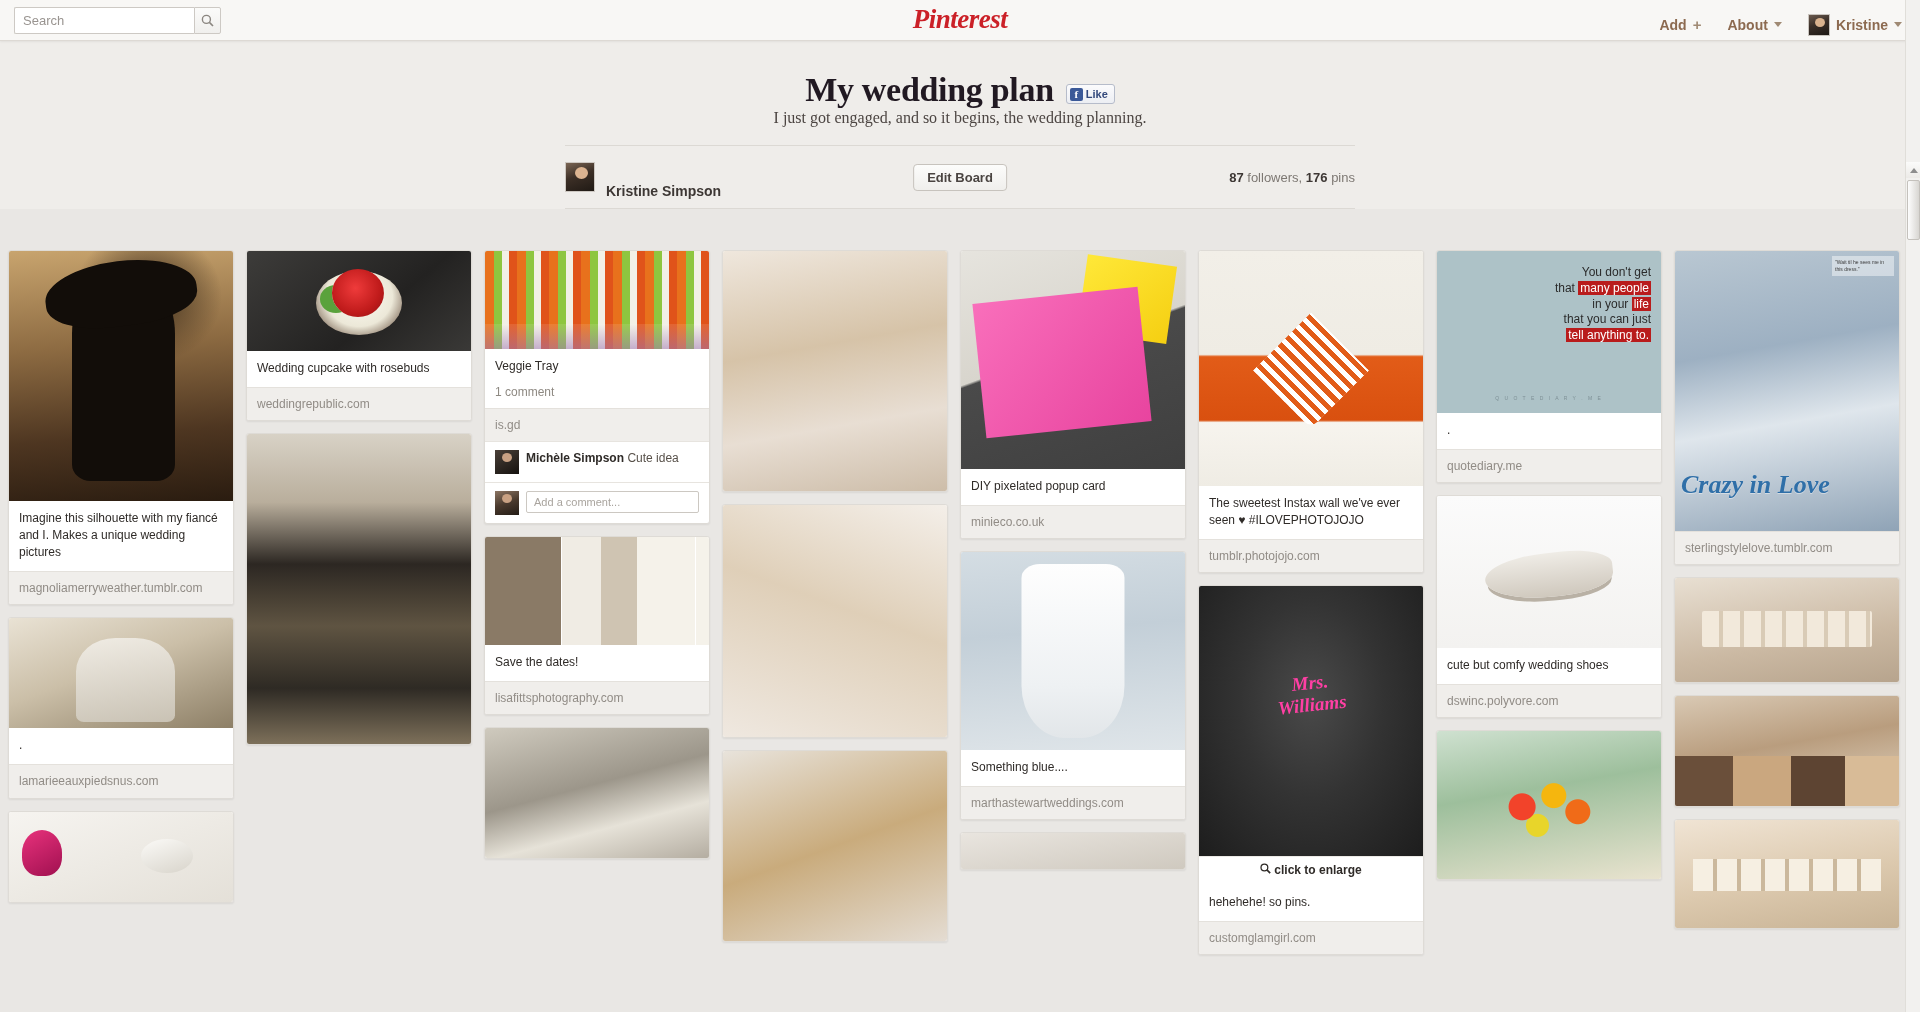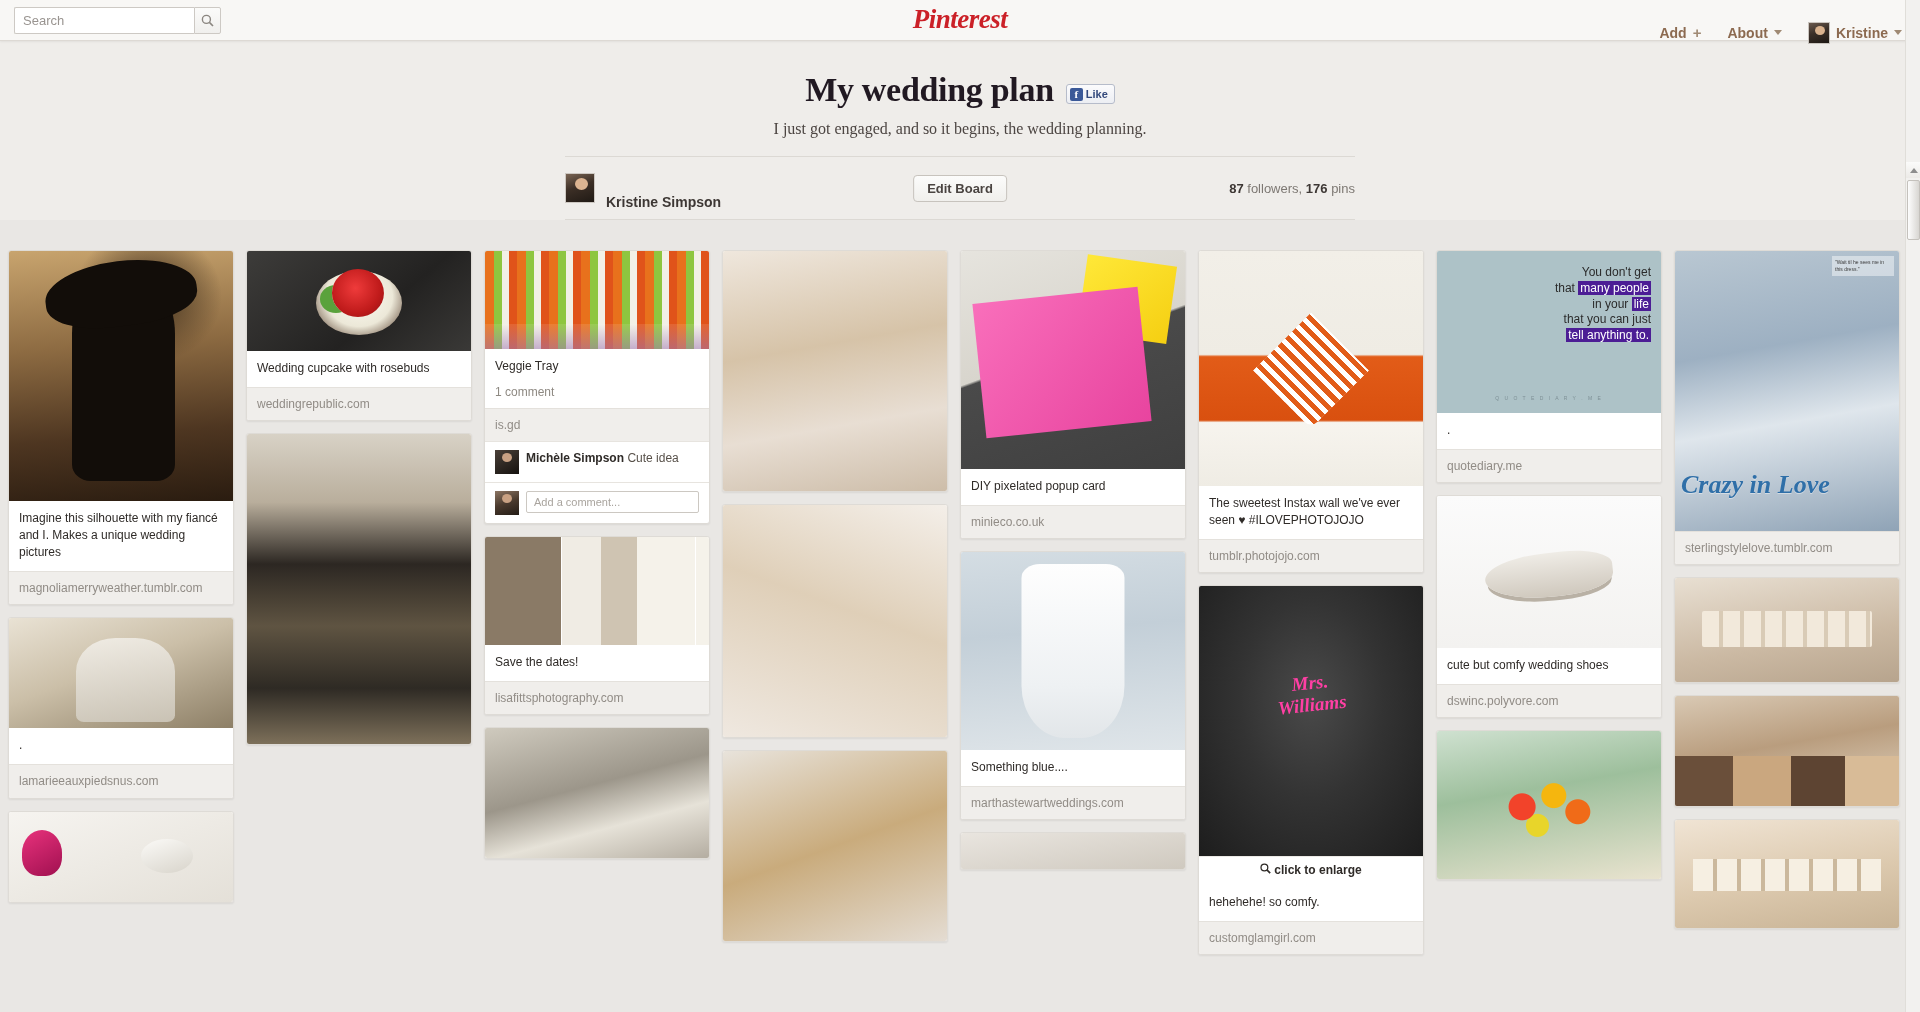--- a/index.html
+++ b/index.html
@@ -51,21 +51,21 @@
     position: absolute; left: 50%; top: 4px;
     transform: translateX(-50%);
     font-family: "Liberation Serif", serif;
     font-size: 27px; font-style: italic; font-weight: bold;
     color: #cb2027;
     letter-spacing: -.5px;
     cursor: pointer;
     user-select: none;
   }
   #nav-right {
-    position: absolute; right: 18px; top: 12px;
+    position: absolute; right: 18px; top: 4px;
     height: 41px;
     display: flex; align-items: center; gap: 26px;
   }
   .nav-item {
     display: flex; align-items: center; gap: 6px;
     font-size: 14px; color: #8c6a50; font-weight: bold;
     cursor: pointer;
   }
   .caret {
     width: 0; height: 0;
@@ -144,21 +144,20 @@
     font-family: "Liberation Serif", serif;
     font-weight: bold; font-size: 11px;
     line-height: 13px; text-align: center;
     border-radius: 2px;
   }
   #fb-label { font-size: 11px; color: #33497c; font-weight: bold; }
   #board-desc {
     text-align: center;
     font-family: "Liberation Serif", serif;
     font-size: 16px; color: #4c4542;
-    margin-top: 11px;
   }
   #owner-row {
     width: 790px; margin: 18px auto 0;
     border-top: 1px solid #dcd9d4;
     border-bottom: 1px solid #dcd9d4;
     padding: 9px 0;
     display: flex; align-items: center;
     position: relative;
   }
   #owner-left { display: flex; align-items: center; gap: 11px; }
@@ -389,21 +388,21 @@
     text-align: center; line-height: 1.15;
   }
   .img-quote {
     height: 162px;
     background: #adc2c7;
     position: relative;
     padding: 14px 10px 0;
   }
   .q-line { text-align: right; font-family: "Liberation Sans", sans-serif;
             font-size: 12px; color: #2b2b2b; line-height: 1.32; }
-  .q-hi { background: #4c1d95; color: #fff; padding: 0 2px; text-align: right; }
+  .q-hi { background: #b91c1c; color: #fff; padding: 0 2px; text-align: right; }
   .q-src { position: absolute; bottom: 12px; left: 0; right: 0; text-align: center;
            font-size: 5px; letter-spacing: 2px; color: #7e9096; }
   .img-magazine {
     height: 280px;
     background: linear-gradient(170deg,#b9c7d2 0%,#9db0c2 35%,#dfe6ec 60%,#8fa3b6 100%);
     position: relative; overflow: hidden;
   }
   .mz-word {
     position: absolute; left: 6px; bottom: 34px;
     font-family: "Liberation Serif", serif;
@@ -663,21 +662,21 @@
       <div class="pin-src">tumblr.photojojo.com</div>
     </div>
     <div class="pin">
       <div class="pin-img img-sweater"></div>
       <div class="enlarge">
         <svg class="zi" width="11" height="11" viewBox="0 0 13 13">
           <circle cx="5.2" cy="5.2" r="4" fill="none" stroke="#2f2b28" stroke-width="1.5"></circle>
           <line x1="8.2" y1="8.2" x2="12" y2="12" stroke="#2f2b28" stroke-width="2"></line>
         </svg><span>click to enlarge</span>
       </div>
-      <div class="pin-desc">hehehehe! so comfy.</div>
+      <div class="pin-desc">hehehehe! so pins.</div>
       <div class="pin-src">customglamgirl.com</div>
     </div>
   </div>
 
   <div class="col">
     <div class="pin">
       <div class="pin-img img-quote">
         <div class="q-line">
           <span>You don't get</span>
         </div>

